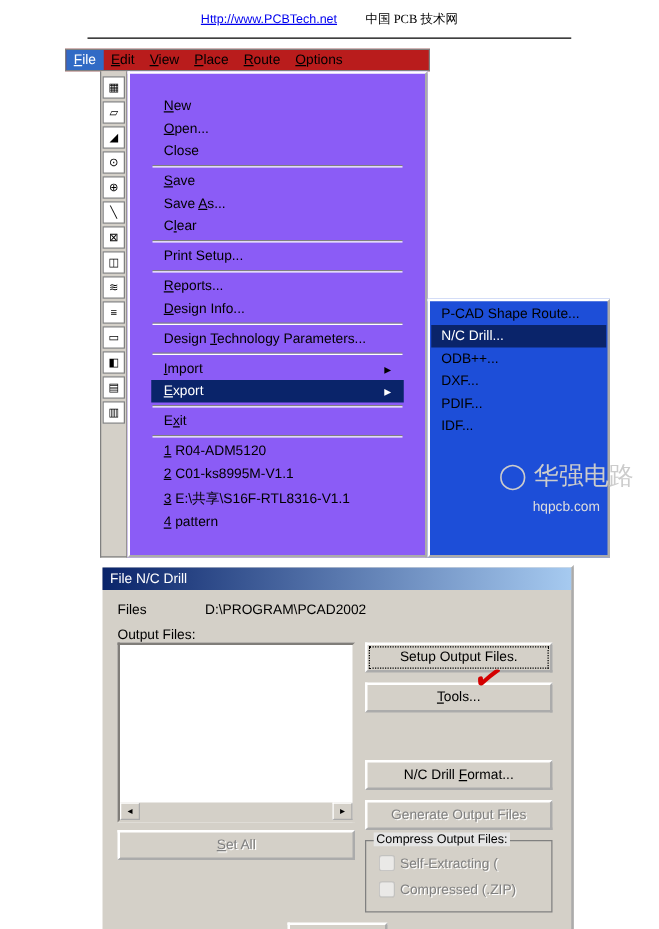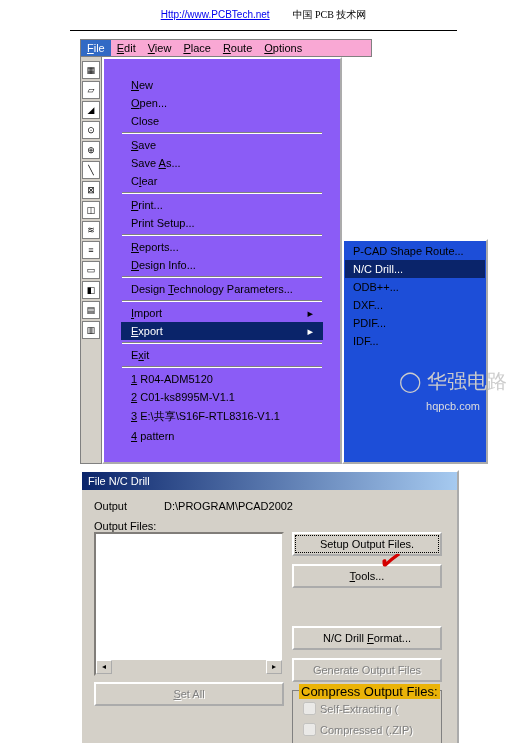--- a/index.html
+++ b/index.html
@@ -1,20 +1,20 @@
 <!DOCTYPE html>
 <html><head>
 <meta charset="utf-8">
 <style>
 body{margin:0;font-family:Tahoma,sans-serif;font-size:11px;background:#fff;width:527px}
 .header{text-align:center;padding:8px 0;font-size:10px}
 .header a{color:#0000ee;text-decoration:underline}
 .header span{margin-left:20px;font-family:SimSun,serif}
 .header-line{border-top:1px solid #000;margin:0 70px 8px}
-.menubar{display:flex;background:#f9a8d4;border:1px solid #808080;margin-left:80px;width:290px}
+.menubar{display:flex;background:#b91c1c;border:1px solid #808080;margin-left:52px;width:290px}
 .menubar div{padding:2px 6px}
 .menubar .active{background:#316ac5;color:#fff}
 .menubar .u{text-decoration:underline}
 .drop-container{display:flex;margin-left:80px}
 .toolbar-v{width:20px;background:#d4d0c8;border:1px solid #808080;border-top:none;padding:2px 0}
 .toolbar-v div{width:16px;height:16px;margin:2px auto;border:1px solid #808080;background:#fff;font-size:9px;text-align:center;line-height:16px;overflow:hidden}
 .menu1{background:#8b5cf6;border:2px outset #fff;width:202px;padding:17px}
 .menu1 .item{padding:3px 10px;white-space:nowrap}
 .menu1 .item .u{text-decoration:underline}
 .menu1 .item.arrow::after{content:"▸";float:right}
@@ -35,21 +35,21 @@
 .right-col{width:150px}
 .list{background:#fff;border:2px inset #d4d0c8;height:140px;position:relative}
 .scroll{position:absolute;bottom:0;left:0;right:0;height:14px;background:#d4d0c8;display:flex}
 .scroll .sb{width:14px;border:1px outset #fff;text-align:center;font-size:8px;line-height:12px}
 .scroll .sb.a{margin-left:auto}
 .btn{background:#d4d0c8;border:2px outset #fff;padding:4px 6px;text-align:center;margin-bottom:8px;width:100%;box-sizing:border-box}
 .btn.dis{color:#808080;text-shadow:1px 1px #fff}
 .btn.foc{outline:1px dotted #000;outline-offset:-4px}
 .btn .u{text-decoration:underline}
 .fieldset{border:1px solid #808080;border-top-color:#808080;padding:6px;margin-top:4px;position:relative}
-.legend{position:absolute;top:-7px;left:6px;background:#eab308;padding:0 2px;font-size:13px}
+.legend{position:absolute;top:-7px;left:6px;background:#e5e5e5;padding:0 2px;font-size:10px}
 .cb{display:flex;align-items:center;margin:2px 0}
 .cb input{margin-right:4px}
 .cb .dis{color:#808080;text-shadow:1px 1px #fff}
 .arrow-mark{position:absolute;color:#d40000;font-size:28px;font-weight:bold;right:55px;top:54px;transform:rotate(15deg)}
 .btn-row{text-align:center;margin-top:8px}
 .btn-row .btn{display:inline-block;width:80px;margin:0 2px}
 .left-bottom{width:190px;margin-top:6px}
 </style>
 </head>
 <body>
@@ -88,21 +88,20 @@
   </div>
   <div class="menu1" id="menu1">
       <div class="item"><span class="u">N</span>ew</div>
       <div class="item"><span class="u">O</span>pen...</div>
       <div class="item">Close</div>
       <div class="sep"></div>
       <div class="item"><span class="u">S</span>ave</div>
       <div class="item">Save <span class="u">A</span>s...</div>
       <div class="item">C<span class="u">l</span>ear</div>
       <div class="sep"></div>
-      <div class="item"><span class="u">P</span>rint...</div>
       <div class="item">Print Setup...</div>
       <div class="sep"></div>
       <div class="item"><span class="u">R</span>eports...</div>
       <div class="item"><span class="u">D</span>esign Info...</div>
       <div class="sep"></div>
       <div class="item">Design <span class="u">T</span>echnology Parameters...</div>
       <div class="sep"></div>
       <div class="item arrow"><span class="u">I</span>mport</div>
       <div class="item arrow sel"><span class="u">E</span>xport</div>
       <div class="sep"></div>
@@ -125,21 +124,21 @@
 
 <div class="watermark">
   ◯ <span>华强电路</span><br><small>hqpcb.com</small>
 </div>
 
 <div class="dialog">
   <div class="titlebar">File N/C Drill</div>
   <div class="dlg-body" style="position:relative">
     <div class="arrow-mark">✓</div>
     <div class="row">
-      <div class="lbl">Output</div>
+      <div class="lbl">Files</div>
       <div>D:\PROGRAM\PCAD2002</div>
     </div>
     <div>Output Files:</div>
     <div class="cols">
       <div class="left-col">
         <div class="list">
           <div class="scroll">
             <div class="sb">◂</div>
             <div class="sb a">▸</div>
           </div>

